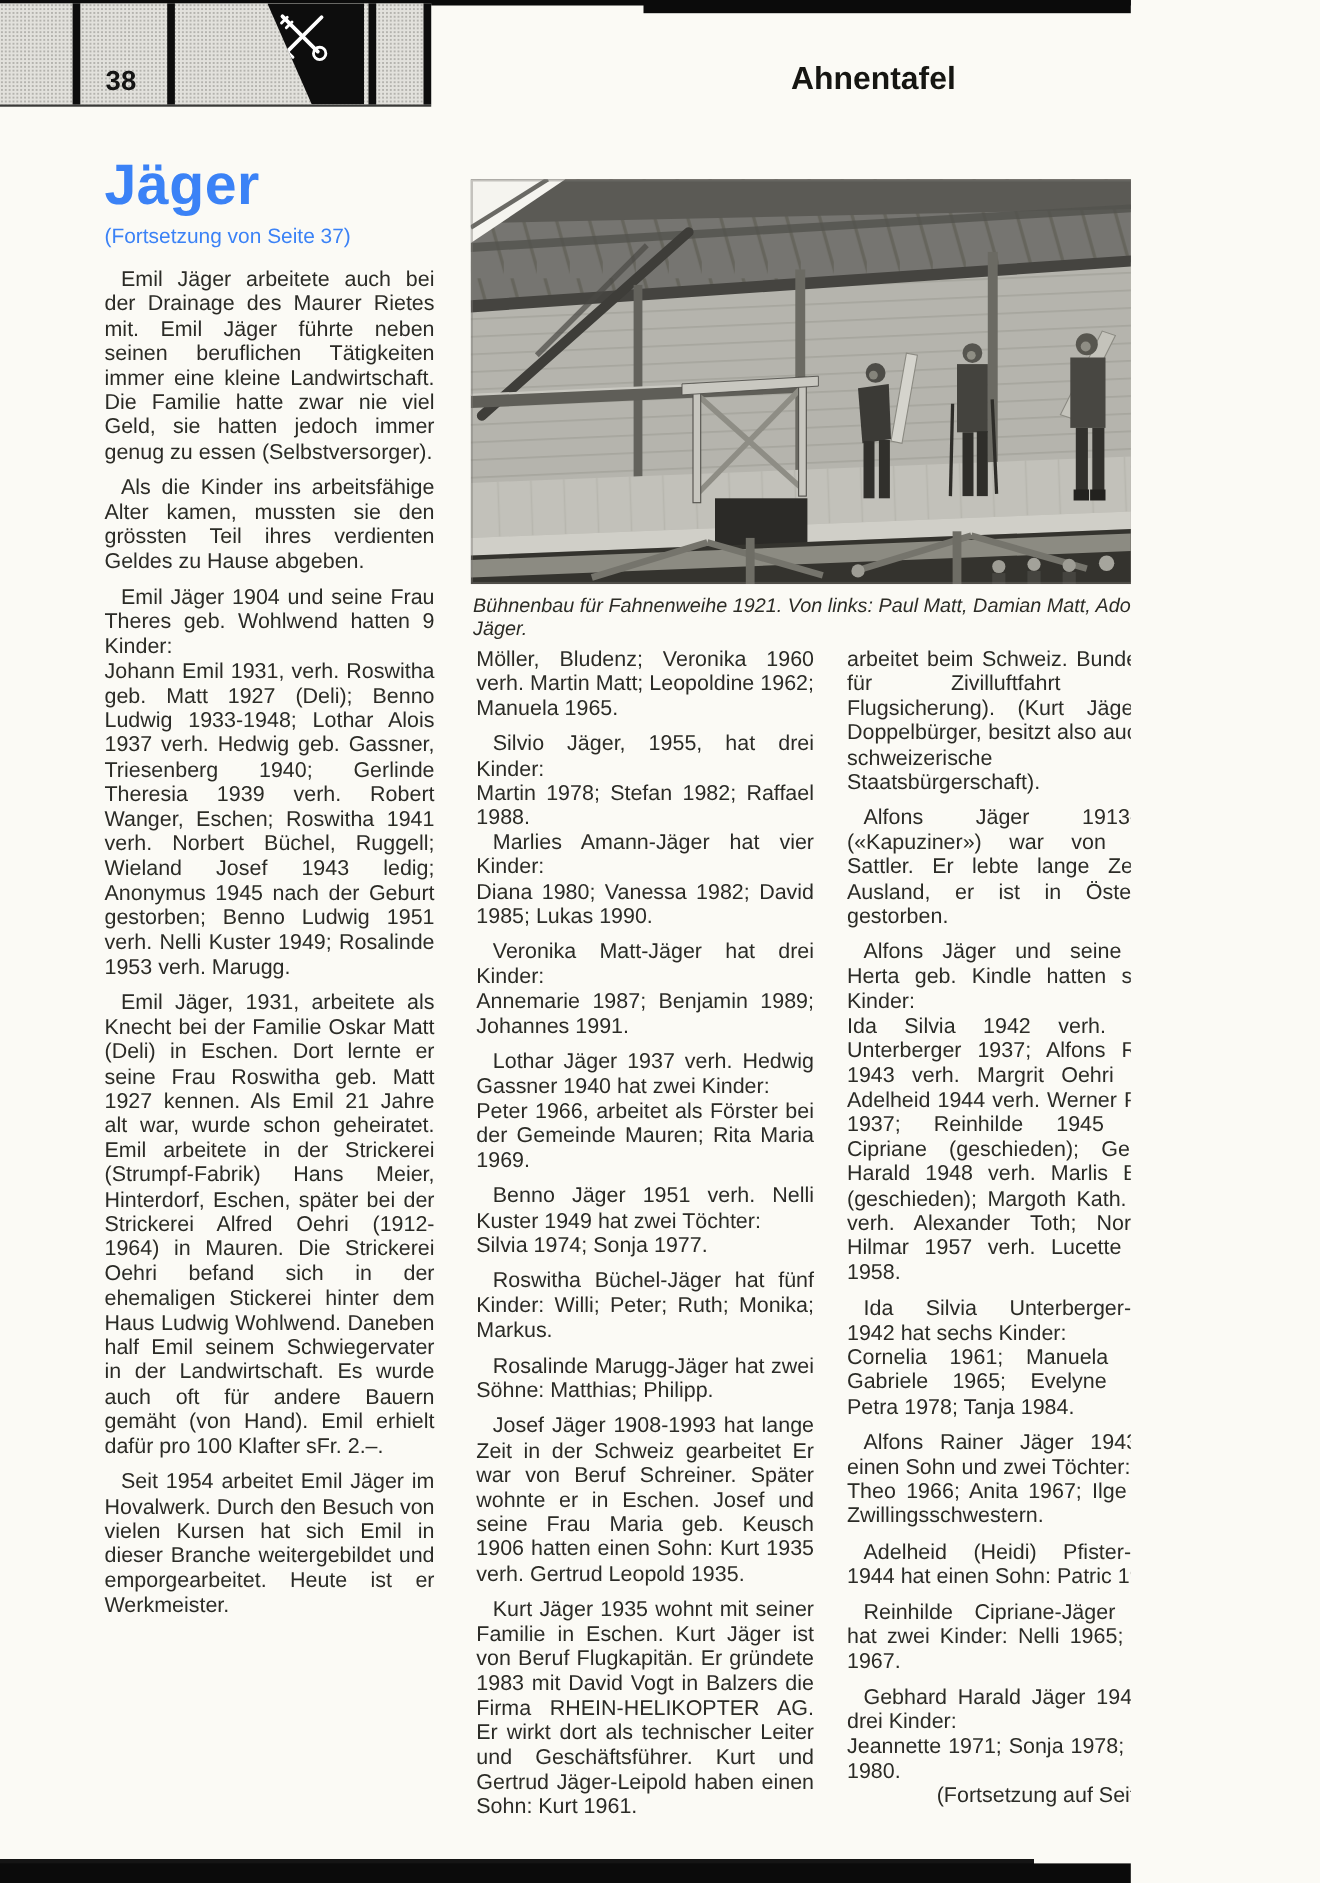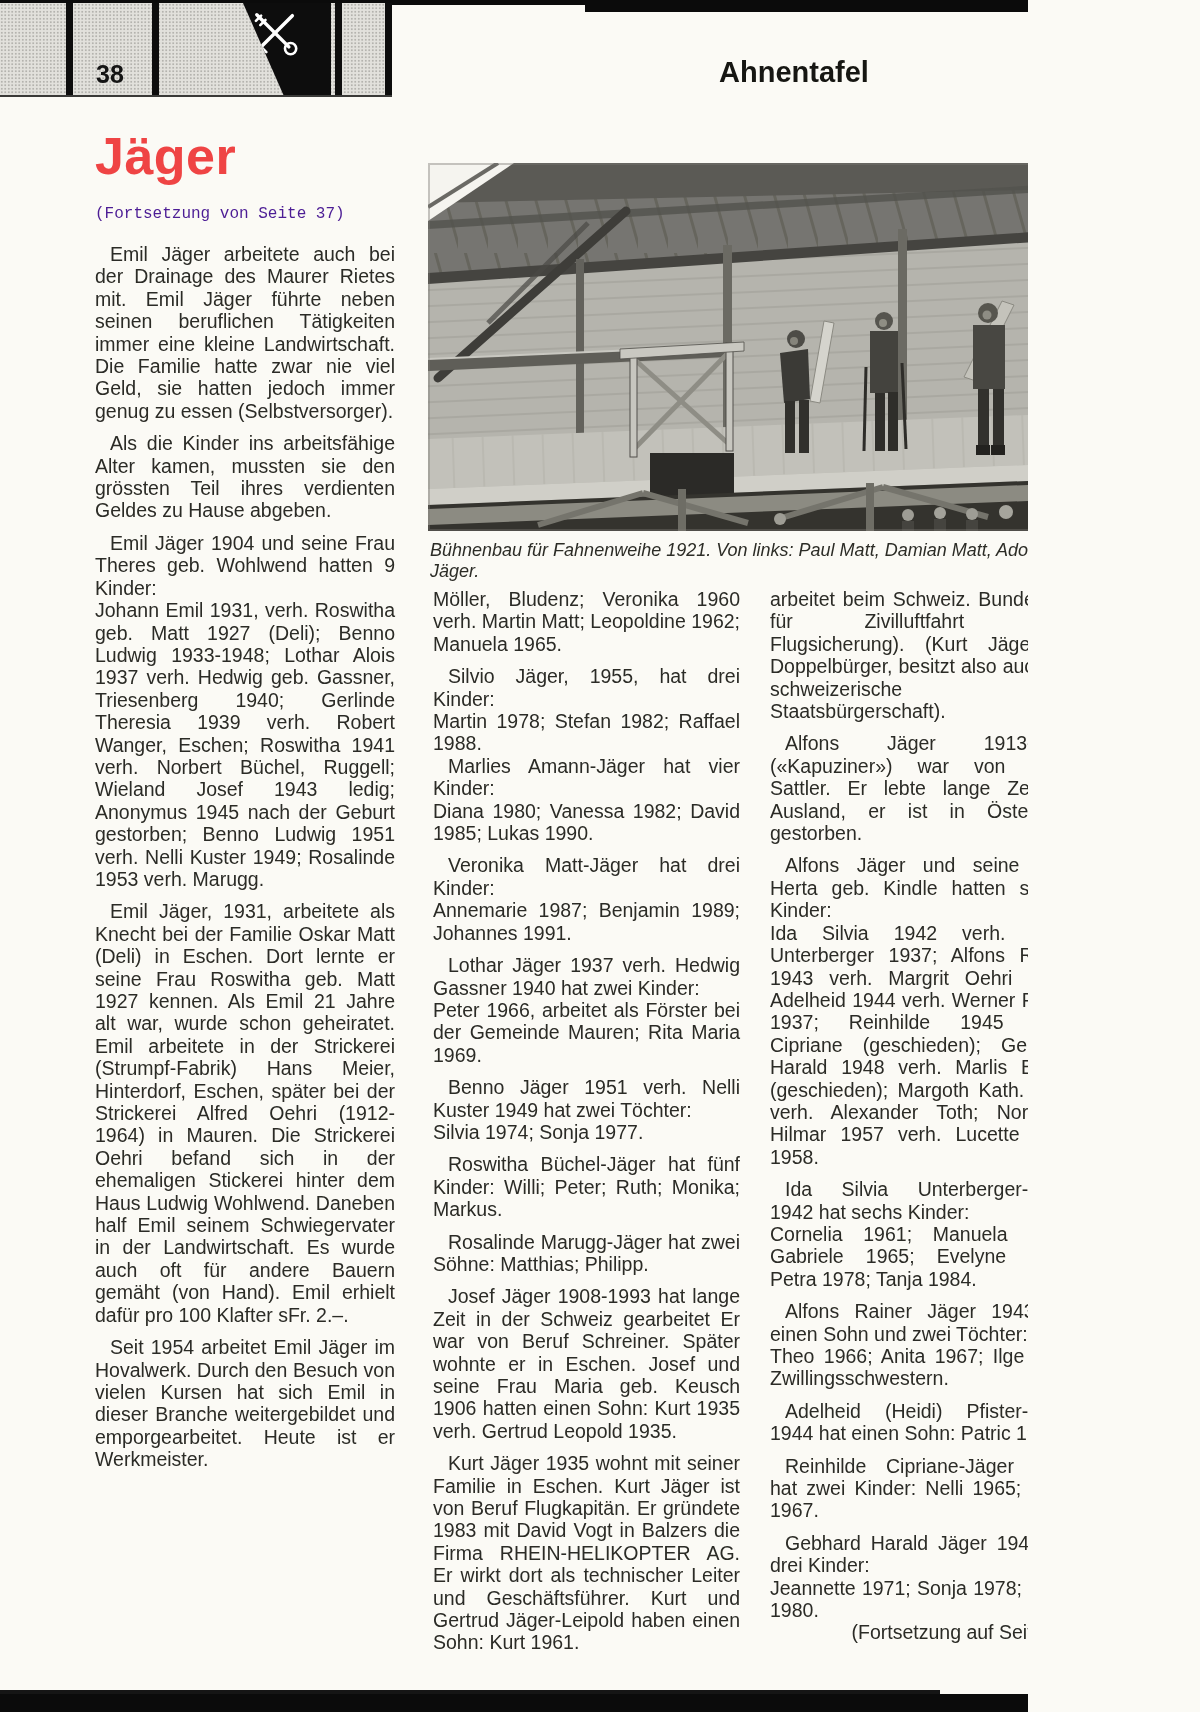--- a/index.html
+++ b/index.html
@@ -20,22 +20,22 @@
     background-size:3.5px 3.5px;border-bottom:2px solid #3a3a38;}
   .banner .bar{position:absolute;top:0;width:7px;height:92px;background:#0d0d0d;}
   .banner .tri{position:absolute;left:243px;top:0;width:88px;height:92px;background:#0d0d0d;
     clip-path:polygon(0 0,100% 0,100% 100%,46% 100%);}
   .banner .emblem{position:absolute;left:6px;top:4px;width:52px;height:52px;}
   .pagenum{position:absolute;left:96px;top:60px;font-size:25px;font-weight:bold;color:#141414;}
   .section-header{position:absolute;left:600px;top:56px;width:388px;text-align:center;
     font-size:29px;font-weight:bold;color:#161612;}
 
   
-  .title{position:absolute;left:95px;top:126px;font-size:52px;font-weight:bold;color:#ef4444;letter-spacing:0.5px;}
-  .subtitle{position:absolute;left:95px;top:205px;font-size:16px;color:#4c1d95;font-family:Liberation Mono, monospace;}
+  .title{position:absolute;left:95px;top:138px;font-size:52px;font-weight:bold;color:#3b82f6;letter-spacing:0.5px;}
+  .subtitle{position:absolute;left:95px;top:205px;font-size:19px;color:#3b82f6;}
 
   
   .photo{position:absolute;left:428px;top:163px;width:649px;height:368px;background:#b5b4ad;}
   .photo svg{display:block;width:100%;height:100%;}
   .caption{position:absolute;left:430px;top:540px;width:648px;font-size:18px;font-style:italic;color:#2c2c26;}
 
   
   .col{position:absolute;font-size:19.5px;line-height:22.4px;text-align:justify;hyphens:auto;}
   .col-left{left:95px;top:243px;width:300px;}
   .col-mid{left:433px;top:588px;width:307px;}

